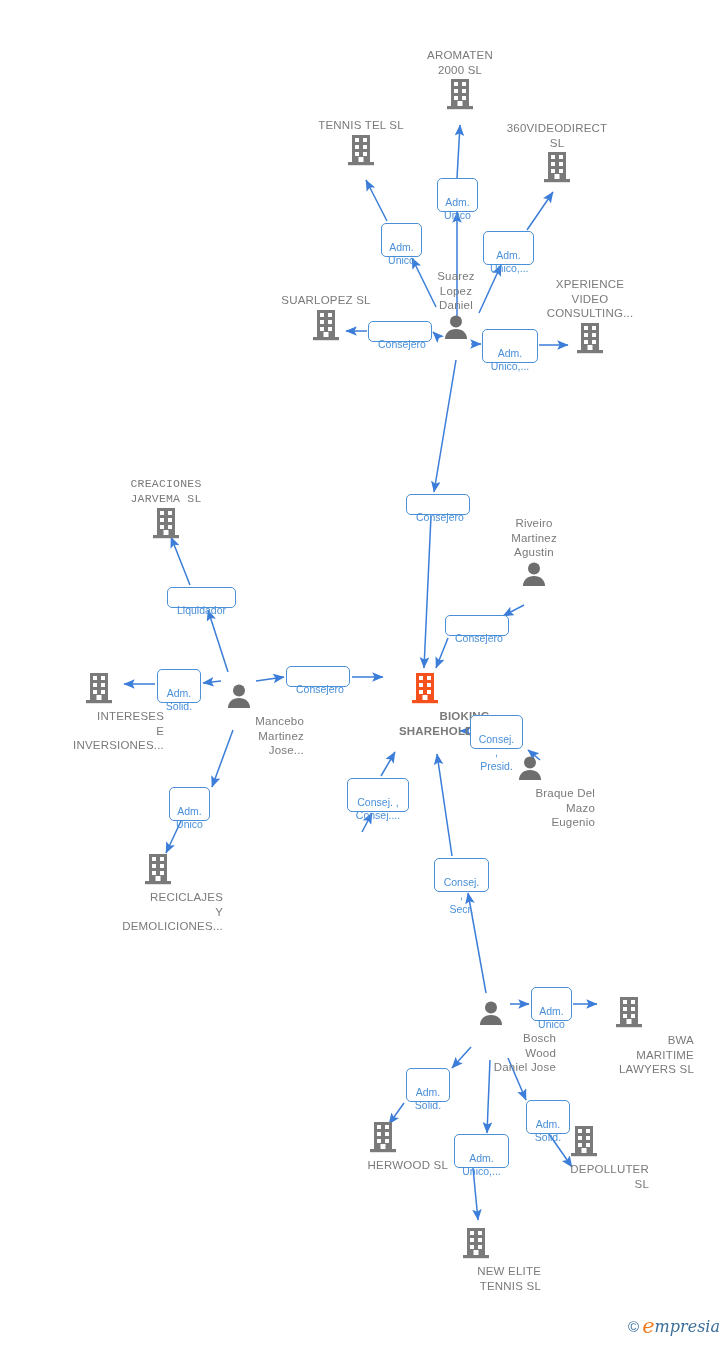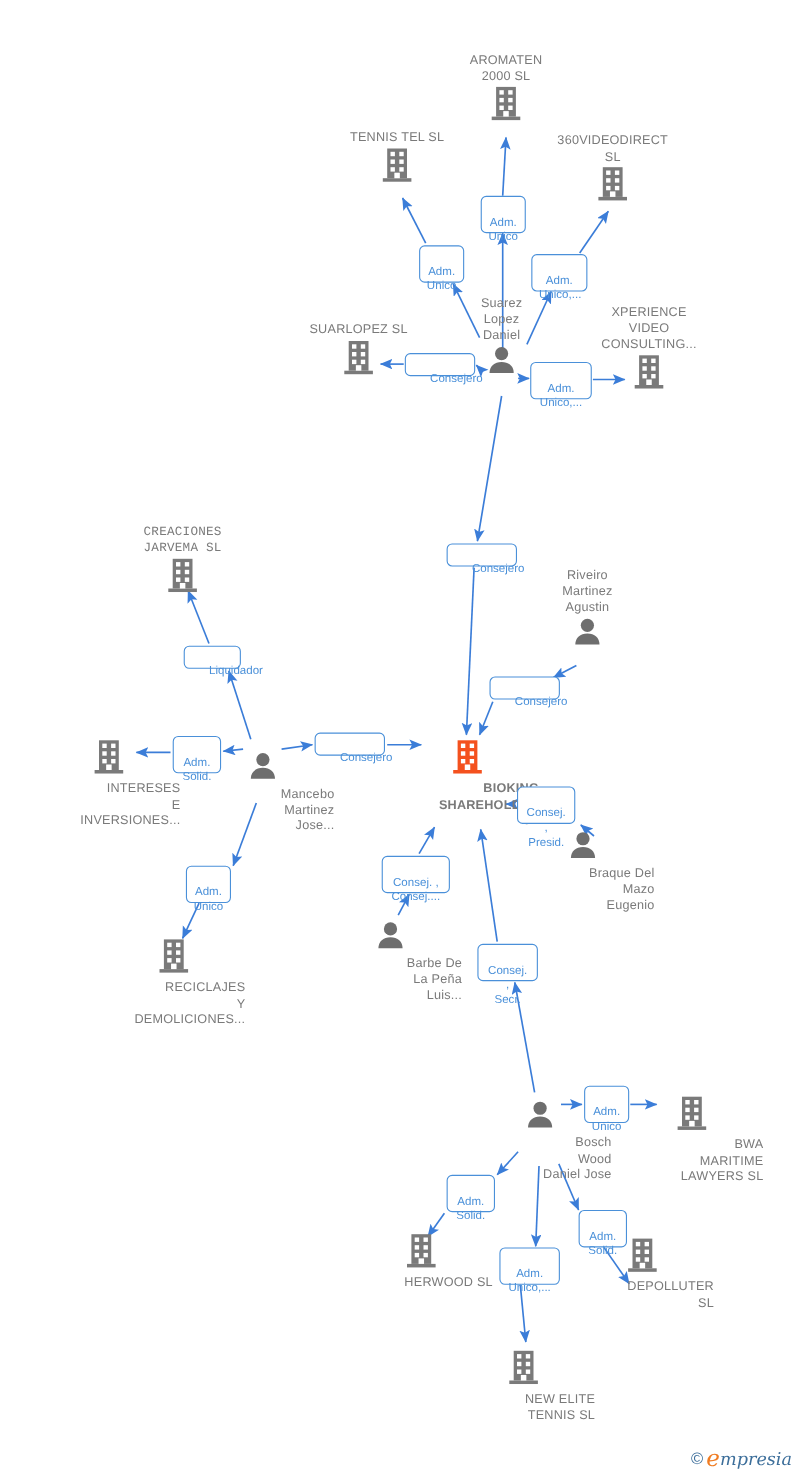--- a/index.html
+++ b/index.html
@@ -22,21 +22,21 @@
   .node.capbelow .cap{margin-top:1px;text-align:right;}
   .node.capabove .cap{margin-bottom:1px;}
   .node.highlight .cap{color:#7a7a7a;font-weight:bold;}
 
   
   .pill{
     position:absolute;border:1.4px solid #4a90d9;border-radius:5px;background:#ffffff;
     color:#4a90d9;font-size:10.5px;line-height:13.5px;text-align:center;
     padding:3px 6px;white-space:pre-line;box-sizing:border-box;
   }
-  .pill.one{padding:2px 22px;}
+  .pill.one{padding:2px 9px;}
 
   
   #wm{position:absolute;right:8px;bottom:8px;display:flex;align-items:center;gap:3px;}
   #wm .c{color:#3c6e9a;font-size:15px;line-height:15px;}
   #wm .e{color:#f07c22;font-size:21px;line-height:21px;font-family:"DejaVu Serif",serif;font-style:italic;}
   #wm .rest{color:#3c6e9a;font-size:16px;line-height:17px;font-family:"DejaVu Serif",serif;font-style:italic;margin-left:-3px;}
 </style>
 </head>
 <body>
 
@@ -344,43 +344,30 @@
             <rect x="16" y="18" width="4" height="4"></rect>
         <rect x="11.5" y="23" width="5" height="5"></rect>
       </g>
         </svg>
     </span>
     <span class="cap">RECICLAJES
 Y
 DEMOLICIONES...</span>
   </div>
 
-  <div class="node person capbelow" style="left:355px;top:837px;">
+
+  <div class="node person capbelow" style="left:491px;top:1000px;">
     <span class="icon">
       <svg width="26" height="26" viewBox="0 0 26 26">
           <g fill="#6e6e6e">
         <circle cx="13" cy="7.5" r="6"></circle>
         <path d="M13,15 C19.5,15 24,19 24,25 L2,25 C2,19 6.5,15 13,15 Z"></path>
       </g>
         </svg>
     </span>
-    <span class="cap">Barbe De
-La Peña
-Luis...</span>
-  </div>
-
-  <div class="node person capbelow" style="left:491px;top:1000px;">
-    <span class="icon">
-      <svg width="26" height="26" viewBox="0 0 26 26">
-          <g fill="#6e6e6e">
-        <circle cx="13" cy="7.5" r="6"></circle>
-        <path d="M13,15 C19.5,15 24,19 24,25 L2,25 C2,19 6.5,15 13,15 Z"></path>
-      </g>
-        </svg>
-    </span>
     <span class="cap">Bosch
 Wood
 Daniel Jose</span>
   </div>
 
   <div class="node company capbelow" style="left:629px;top:996px;">
     <span class="icon">
       <svg width="28" height="32" viewBox="0 0 28 32">
           <g fill="#7a7a7a">
         <rect x="5" y="1" width="18" height="27"></rect>
@@ -492,21 +479,21 @@
   </div>
 
   <div class="pill one" style="left:406px;top:494px;width:64px;height:21px;">
     <span>Consejero</span>
   </div>
 
   <div class="pill one" style="left:445px;top:615px;width:64px;height:21px;">
     <span>Consejero</span>
   </div>
 
-  <div class="pill one" style="left:167px;top:587px;width:52px;height:21px;">
+  <div class="pill one" style="left:167px;top:587px;width:69px;height:21px;">
     <span>Liquidador</span>
   </div>
 
   <div class="pill" style="left:157px;top:669px;width:44px;height:34px;">
     <span>Adm.
 Solid.</span>
   </div>
 
   <div class="pill one" style="left:286px;top:666px;width:64px;height:21px;">
     <span>Consejero</span>

